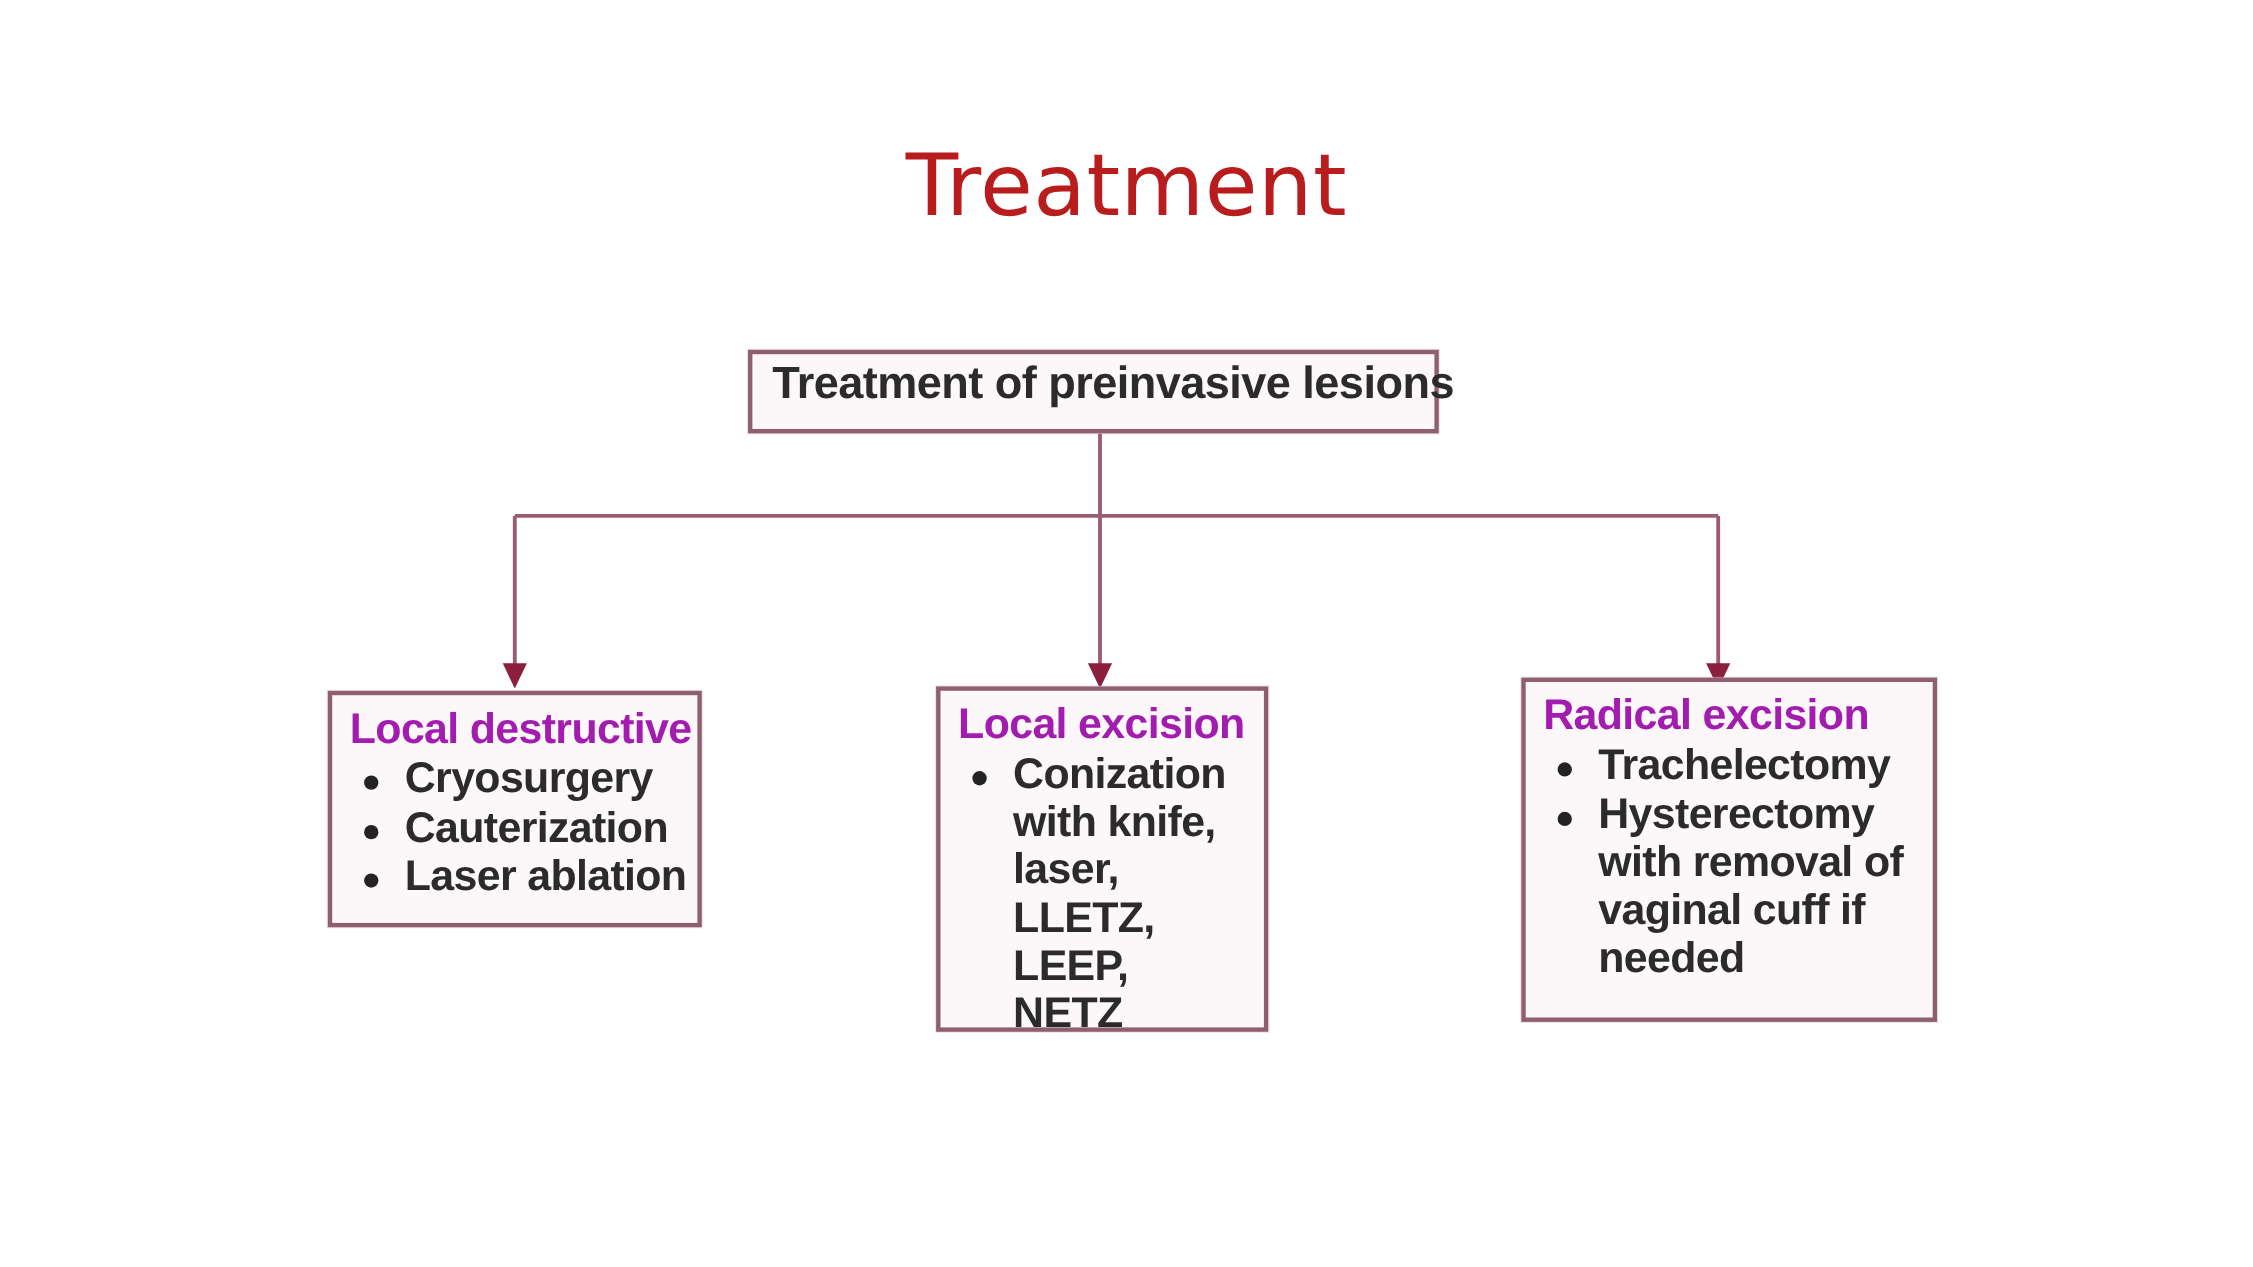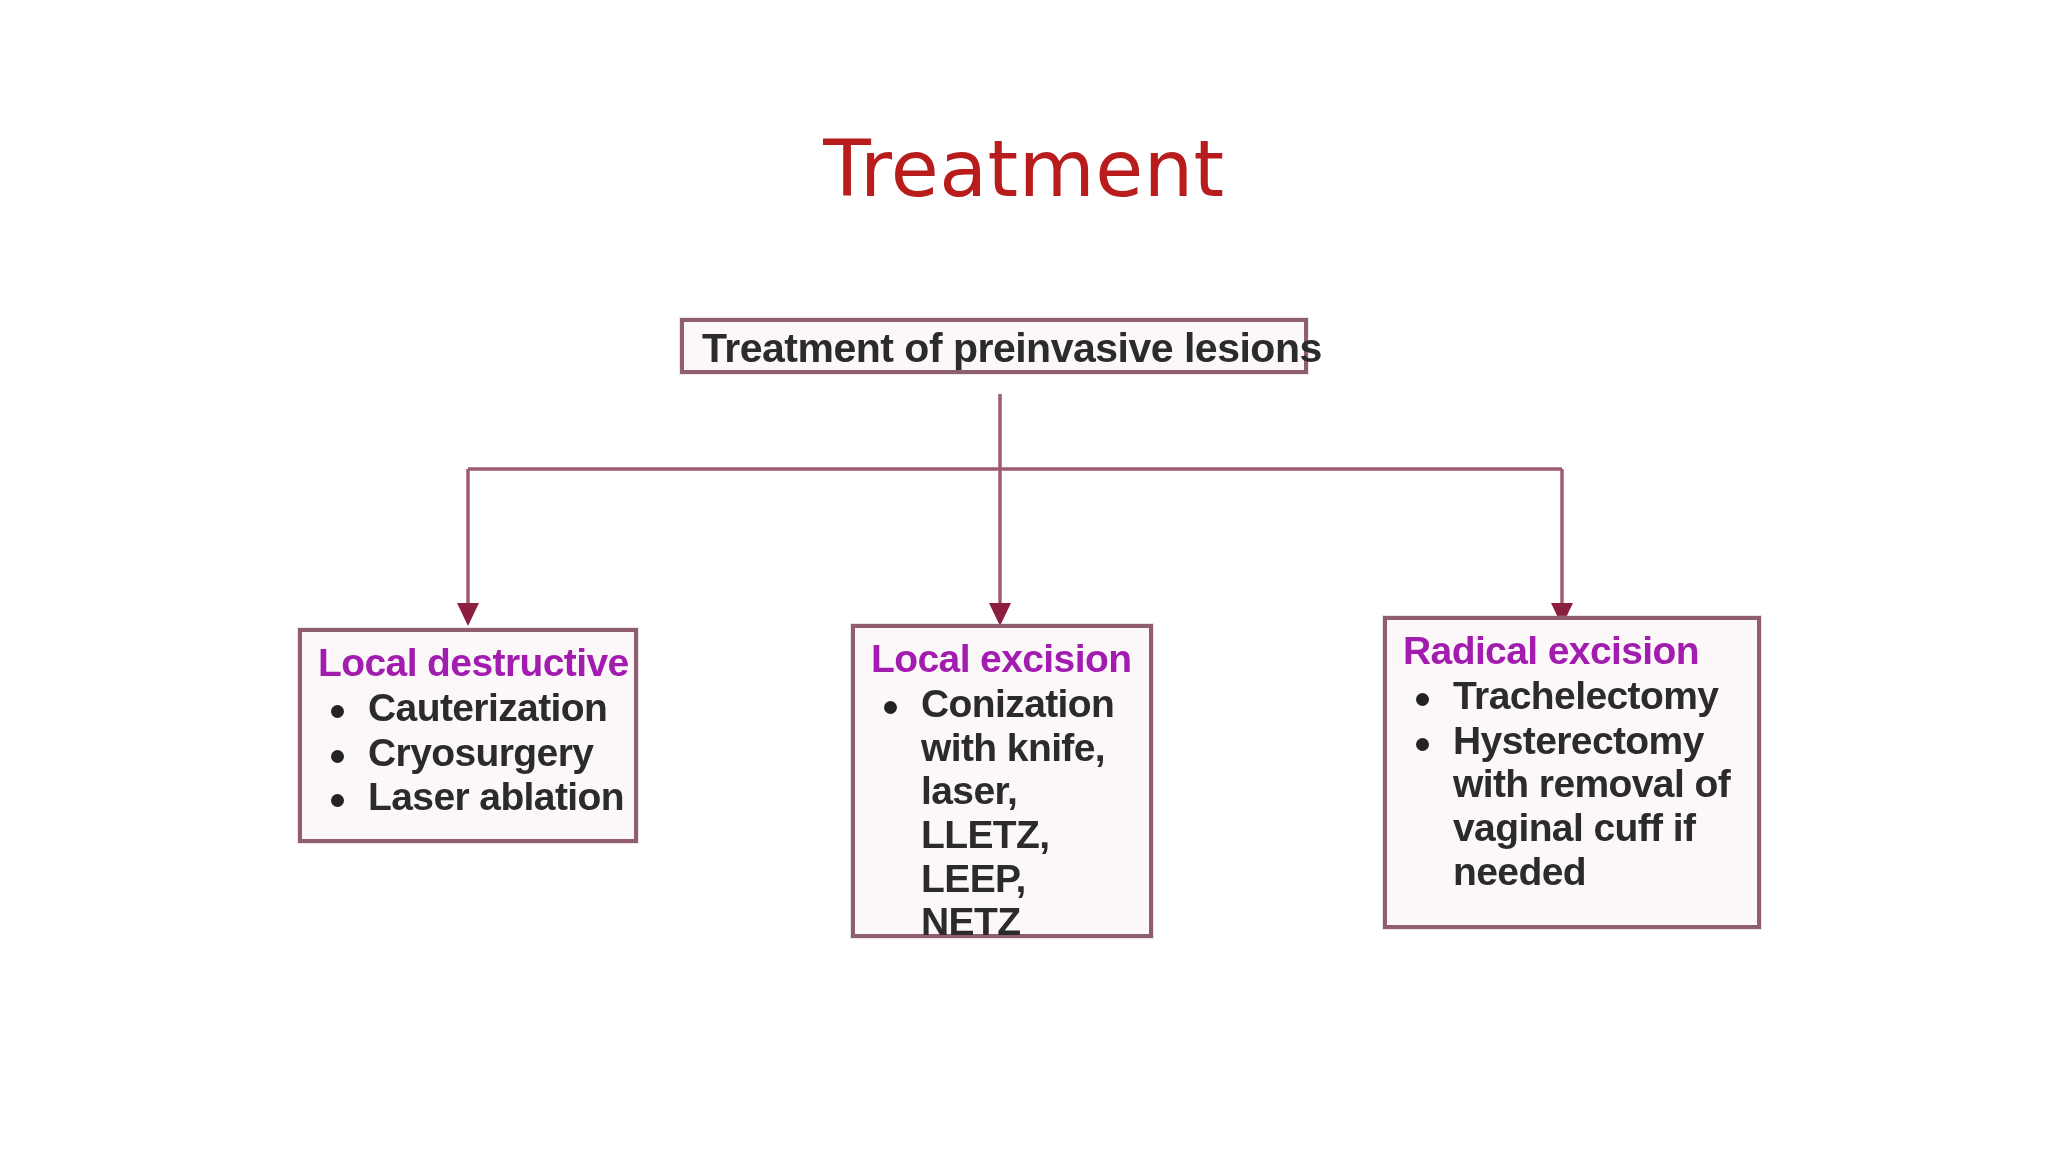--- a/index.html
+++ b/index.html
@@ -54,21 +54,21 @@
     position: absolute;
     box-sizing: border-box;
     border: 4px solid #8f5f70;
     background: #fcf8f9;
     box-shadow: 0 0 0 1px rgba(180,150,160,0.25);
   }
   .node-box.root-box {
     left: 680px;
     top: 318px;
     width: 628px;
-    height: 56px;
+    height: 76px;
     padding: 6px 18px 16px 18px;
   }
   .node-box.leaf-left {
     left: 298px;
     top: 628px;
     width: 340px;
     height: 215px;
     padding: 10px 14px 0 16px;
   }
   .node-box.leaf-mid {
@@ -166,22 +166,22 @@
       </g>
     </svg>
 
     <div class="node-box root-box">
       <div class="root-title">Treatment of preinvasive lesions</div>
     </div>
 
     <div class="node-box leaf-left">
       <div class="leaf-heading">Local destructive</div>
       <ul class="bullet-list">
+        <li>Cryosurgery</li>
         <li>Cauterization</li>
-        <li>Cryosurgery</li>
         <li>Laser ablation</li>
       </ul>
     </div>
 
     <div class="node-box leaf-mid">
       <div class="leaf-heading">Local excision</div>
       <ul class="bullet-list">
         <li>Conization with knife, laser, LLETZ, LEEP, NETZ</li>
       </ul>
     </div>

